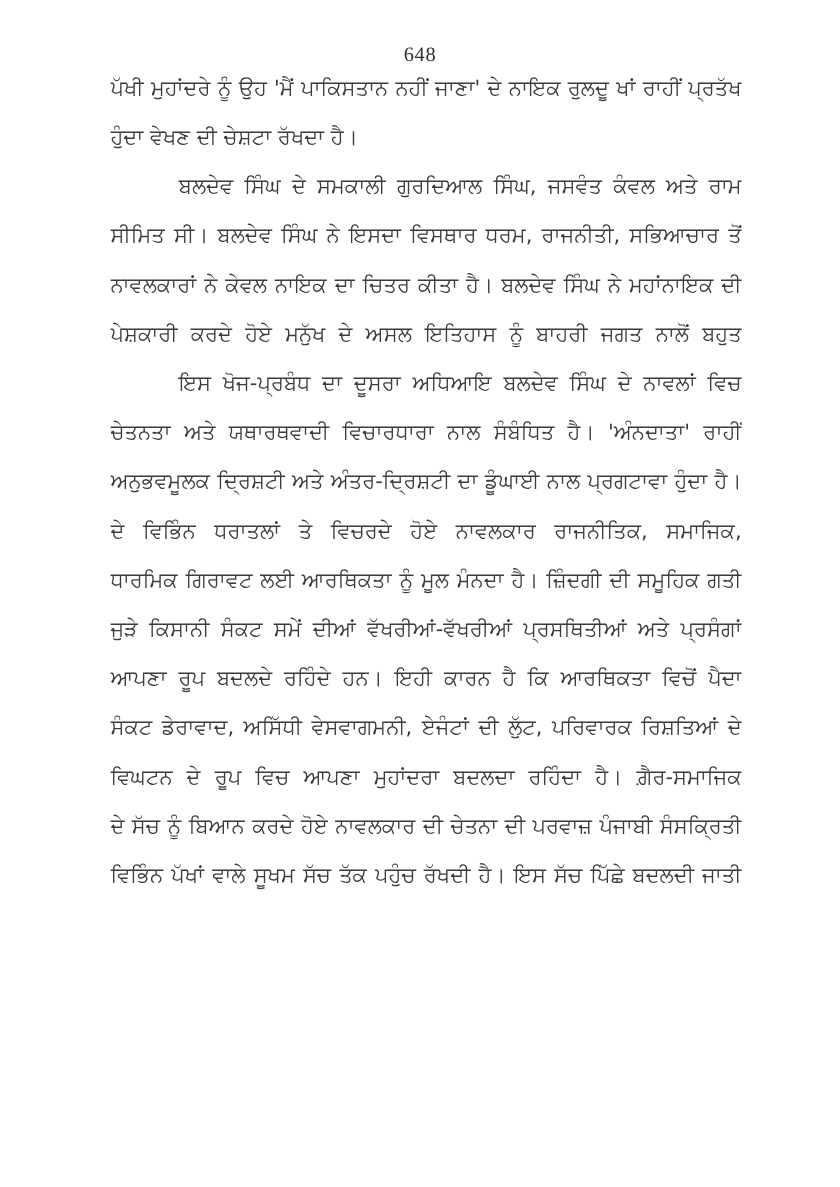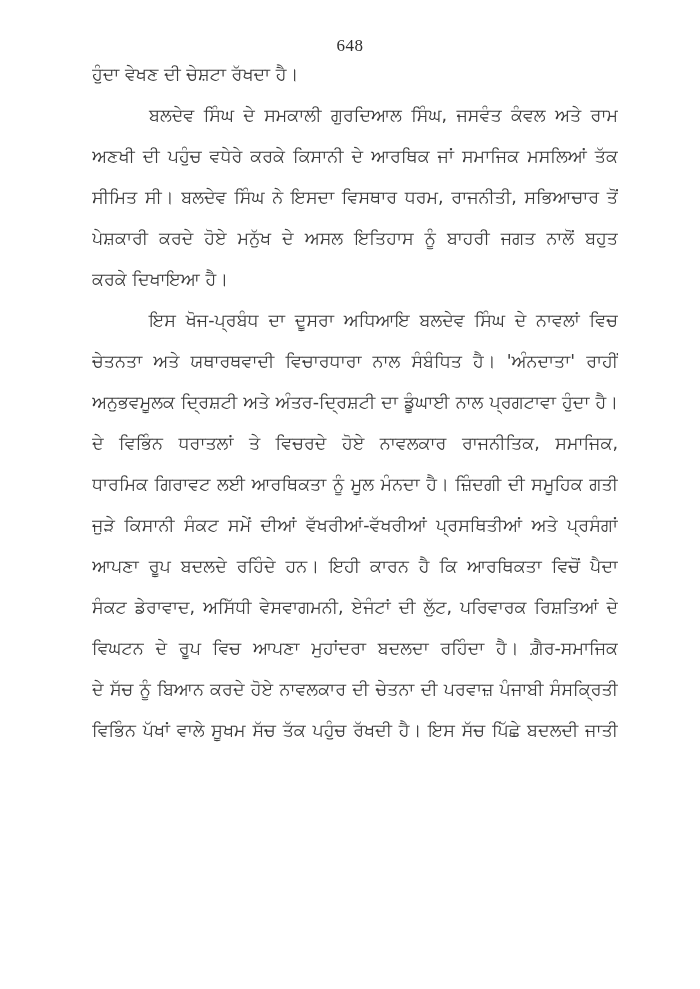--- a/index.html
+++ b/index.html
@@ -57,28 +57,28 @@
     box-sizing: border-box;
   }
 </style>
 </head>
 <body>
 
 <div class="page">
   <div class="page-number">648</div>
   <div class="text-body" id="text-body">
       <div class="paragraph">
+        <div class="line">ਪੱਖੀ ਮੁਹਾਂਦਰੇ ਨੂੰ ਉਹ 'ਮੈਂ ਪਾਕਿਸਤਾਨ ਨਹੀਂ ਜਾਣਾ' ਦੇ ਨਾਇਕ ਰੁਲਦੂ ਖਾਂ ਰਾਹੀਂ ਪ੍ਰਤੱਖ</div>
         <div class="line last-left">ਹੁੰਦਾ ਵੇਖਣ ਦੀ ਚੇਸ਼ਟਾ ਰੱਖਦਾ ਹੈ।</div>
       </div>
       <div class="paragraph">
         <div class="line indent-first">ਬਲਦੇਵ ਸਿੰਘ ਦੇ ਸਮਕਾਲੀ ਗੁਰਦਿਆਲ ਸਿੰਘ, ਜਸਵੰਤ ਕੰਵਲ ਅਤੇ ਰਾਮ ਸਰੂਪ</div>
-        <div class="line">ਅਣਖੀ ਦੀ ਪਹੁੰਚ ਵਧੇਰੇ ਕਰਕੇ ਕਿਸਾਨੀ ਦੇ ਆਰਥਿਕ ਜਾਂ ਸਮਾਜਿਕ ਮਸਲਿਆਂ ਤੱਕ</div>
         <div class="line">ਸੀਮਿਤ ਸੀ। ਬਲਦੇਵ ਸਿੰਘ ਨੇ ਇਸਦਾ ਵਿਸਥਾਰ ਧਰਮ, ਰਾਜਨੀਤੀ, ਸਭਿਆਚਾਰ ਤੋਂ ਸ਼ੁਰੂ</div>
+        <div class="line">ਨਾਵਲਕਾਰਾਂ ਨੇ ਕੇਵਲ ਨਾਇਕ ਦਾ ਚਿਤਰ ਕੀਤਾ ਹੈ। ਬਲਦੇਵ ਸਿੰਘ ਨੇ ਮਹਾਂਨਾਇਕ ਦੀ</div>
         <div class="line">ਪੇਸ਼ਕਾਰੀ ਕਰਦੇ ਹੋਏ ਮਨੁੱਖ ਦੇ ਅਸਲ ਇਤਿਹਾਸ ਨੂੰ ਬਾਹਰੀ ਜਗਤ ਨਾਲੋਂ ਬਹੁਤ ਵਿਸ਼ਿਸ਼ਟ</div>
-        <div class="line last-left">ਕਰਕੇ ਦਿਖਾਇਆ ਹੈ।</div>
       </div>
       <div class="paragraph">
         <div class="line indent-first">ਇਸ ਖੋਜ-ਪ੍ਰਬੰਧ ਦਾ ਦੂਸਰਾ ਅਧਿਆਇ ਬਲਦੇਵ ਸਿੰਘ ਦੇ ਨਾਵਲਾਂ ਵਿਚ ਗ੍ਰਾਮੀਣ-</div>
         <div class="line">ਚੇਤਨਤਾ ਅਤੇ ਯਥਾਰਥਵਾਦੀ ਵਿਚਾਰਧਾਰਾ ਨਾਲ ਸੰਬੰਧਿਤ ਹੈ। 'ਅੰਨਦਾਤਾ' ਰਾਹੀਂ ਉਸਦੀ</div>
         <div class="line">ਅਨੁਭਵਮੂਲਕ ਦ੍ਰਿਸ਼ਟੀ ਅਤੇ ਅੰਤਰ-ਦ੍ਰਿਸ਼ਟੀ ਦਾ ਡੂੰਘਾਈ ਨਾਲ ਪ੍ਰਗਟਾਵਾ ਹੁੰਦਾ ਹੈ। ਯਥਾਰਥ</div>
         <div class="line">ਦੇ ਵਿਭਿੰਨ ਧਰਾਤਲਾਂ ਤੇ ਵਿਚਰਦੇ ਹੋਏ ਨਾਵਲਕਾਰ ਰਾਜਨੀਤਿਕ, ਸਮਾਜਿਕ, ਸਭਿਆਚਾਰਕ ਤੇ</div>
         <div class="line">ਧਾਰਮਿਕ ਗਿਰਾਵਟ ਲਈ ਆਰਥਿਕਤਾ ਨੂੰ ਮੂਲ ਮੰਨਦਾ ਹੈ। ਜ਼ਿੰਦਗੀ ਦੀ ਸਮੂਹਿਕ ਗਤੀ ਨਾਲ</div>
         <div class="line">ਜੁੜੇ ਕਿਸਾਨੀ ਸੰਕਟ ਸਮੇਂ ਦੀਆਂ ਵੱਖਰੀਆਂ-ਵੱਖਰੀਆਂ ਪ੍ਰਸਥਿਤੀਆਂ ਅਤੇ ਪ੍ਰਸੰਗਾਂ ਵਿਚ</div>
         <div class="line">ਆਪਣਾ ਰੂਪ ਬਦਲਦੇ ਰਹਿੰਦੇ ਹਨ। ਇਹੀ ਕਾਰਨ ਹੈ ਕਿ ਆਰਥਿਕਤਾ ਵਿਚੋਂ ਪੈਦਾ ਹੋਇਆ</div>
         <div class="line">ਸੰਕਟ ਡੇਰਾਵਾਦ, ਅਸਿੱਧੀ ਵੇਸਵਾਗਮਨੀ, ਏਜੰਟਾਂ ਦੀ ਲੁੱਟ, ਪਰਿਵਾਰਕ ਰਿਸ਼ਤਿਆਂ ਦੇ</div>

